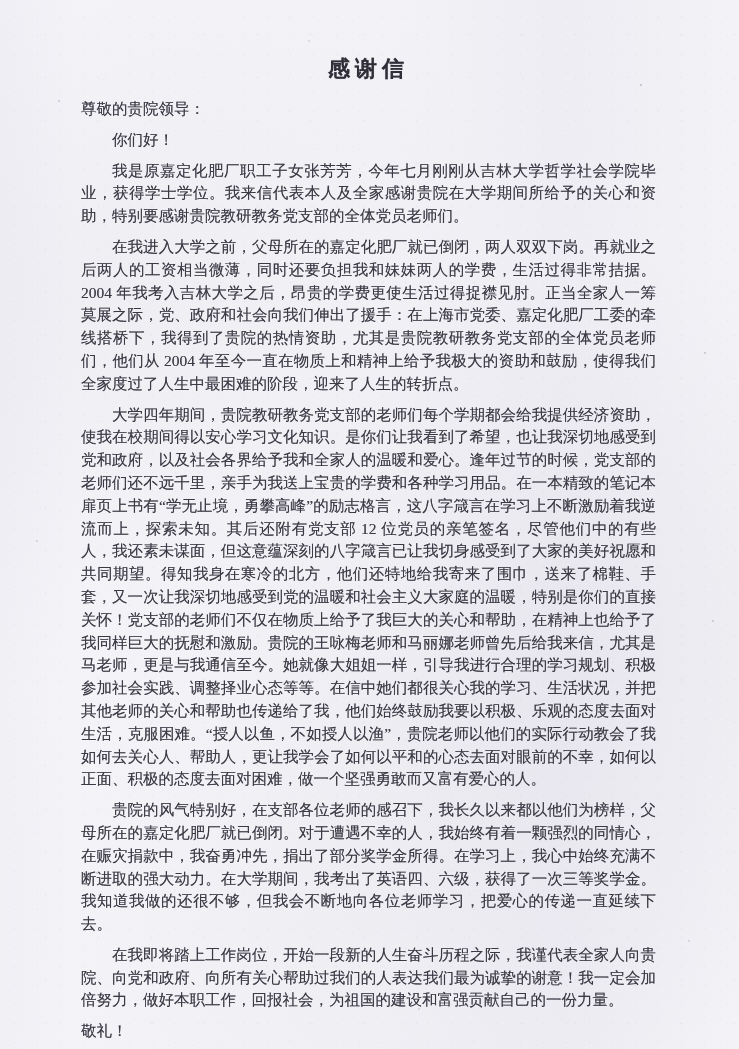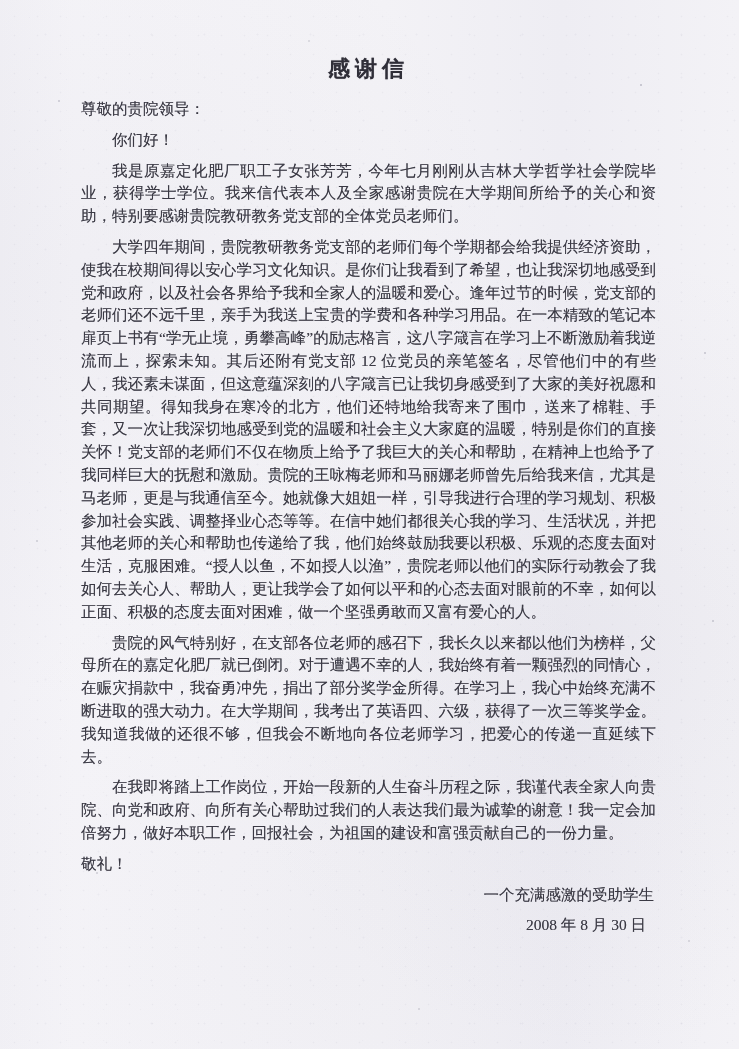--- a/index.html
+++ b/index.html
@@ -81,20 +81,21 @@
   <div class="texture"></div>
   <div class="dust"></div>
 
   <div class="content">
     <h1 class="title">感谢信</h1>
 
     <p class="salutation">尊敬的贵院领导：</p>
     <p class="greeting">你们好！</p>
 
     <p class="para">我是原嘉定化肥厂职工子女张芳芳，今年七月刚刚从吉林大学哲学社会学院毕业，获得学士学位。我来信代表本人及全家感谢贵院在大学期间所给予的关心和资助，特别要感谢贵院教研教务党支部的全体党员老师们。</p>
+    <p class="para">在我进入大学之前，父母所在的嘉定化肥厂就已倒闭，两人双双下岗。再就业之后两人的工资相当微薄，同时还要负担我和妹妹两人的学费，生活过得非常拮据。2004 年我考入吉林大学之后，昂贵的学费更使生活过得捉襟见肘。正当全家人一筹莫展之际，党、政府和社会向我们伸出了援手：在上海市党委、嘉定化肥厂工委的牵线搭桥下，我得到了贵院的热情资助，尤其是贵院教研教务党支部的全体党员老师们，他们从 2004 年至今一直在物质上和精神上给予我极大的资助和鼓励，使得我们全家度过了人生中最困难的阶段，迎来了人生的转折点。</p>
     <p class="para">大学四年期间，贵院教研教务党支部的老师们每个学期都会给我提供经济资助，使我在校期间得以安心学习文化知识。是你们让我看到了希望，也让我深切地感受到党和政府，以及社会各界给予我和全家人的温暖和爱心。逢年过节的时候，党支部的老师们还不远千里，亲手为我送上宝贵的学费和各种学习用品。在一本精致的笔记本扉页上书有“学无止境，勇攀高峰”的励志格言，这八字箴言在学习上不断激励着我逆流而上，探索未知。其后还附有党支部 12 位党员的亲笔签名，尽管他们中的有些人，我还素未谋面，但这意蕴深刻的八字箴言已让我切身感受到了大家的美好祝愿和共同期望。得知我身在寒冷的北方，他们还特地给我寄来了围巾，送来了棉鞋、手套，又一次让我深切地感受到党的温暖和社会主义大家庭的温暖，特别是你们的直接关怀！党支部的老师们不仅在物质上给予了我巨大的关心和帮助，在精神上也给予了我同样巨大的抚慰和激励。贵院的王咏梅老师和马丽娜老师曾先后给我来信，尤其是马老师，更是与我通信至今。她就像大姐姐一样，引导我进行合理的学习规划、积极参加社会实践、调整择业心态等等。在信中她们都很关心我的学习、生活状况，并把其他老师的关心和帮助也传递给了我，他们始终鼓励我要以积极、乐观的态度去面对生活，克服困难。“授人以鱼，不如授人以渔”，贵院老师以他们的实际行动教会了我如何去关心人、帮助人，更让我学会了如何以平和的心态去面对眼前的不幸，如何以正面、积极的态度去面对困难，做一个坚强勇敢而又富有爱心的人。</p>
     <p class="para">贵院的风气特别好，在支部各位老师的感召下，我长久以来都以他们为榜样，父母所在的嘉定化肥厂就已倒闭。对于遭遇不幸的人，我始终有着一颗强烈的同情心，在赈灾捐款中，我奋勇冲先，捐出了部分奖学金所得。在学习上，我心中始终充满不断进取的强大动力。在大学期间，我考出了英语四、六级，获得了一次三等奖学金。我知道我做的还很不够，但我会不断地向各位老师学习，把爱心的传递一直延续下去。</p>
     <p class="para">在我即将踏上工作岗位，开始一段新的人生奋斗历程之际，我谨代表全家人向贵院、向党和政府、向所有关心帮助过我们的人表达我们最为诚挚的谢意！我一定会加倍努力，做好本职工作，回报社会，为祖国的建设和富强贡献自己的一份力量。</p>
 
     <p class="jingli">敬礼！</p>
 
     <div class="sig">
       <p class="sig-role">一个充满感激的受助学生</p>
       <p class="sig-date">2008 年 8 月 30 日</p>
     </div>

